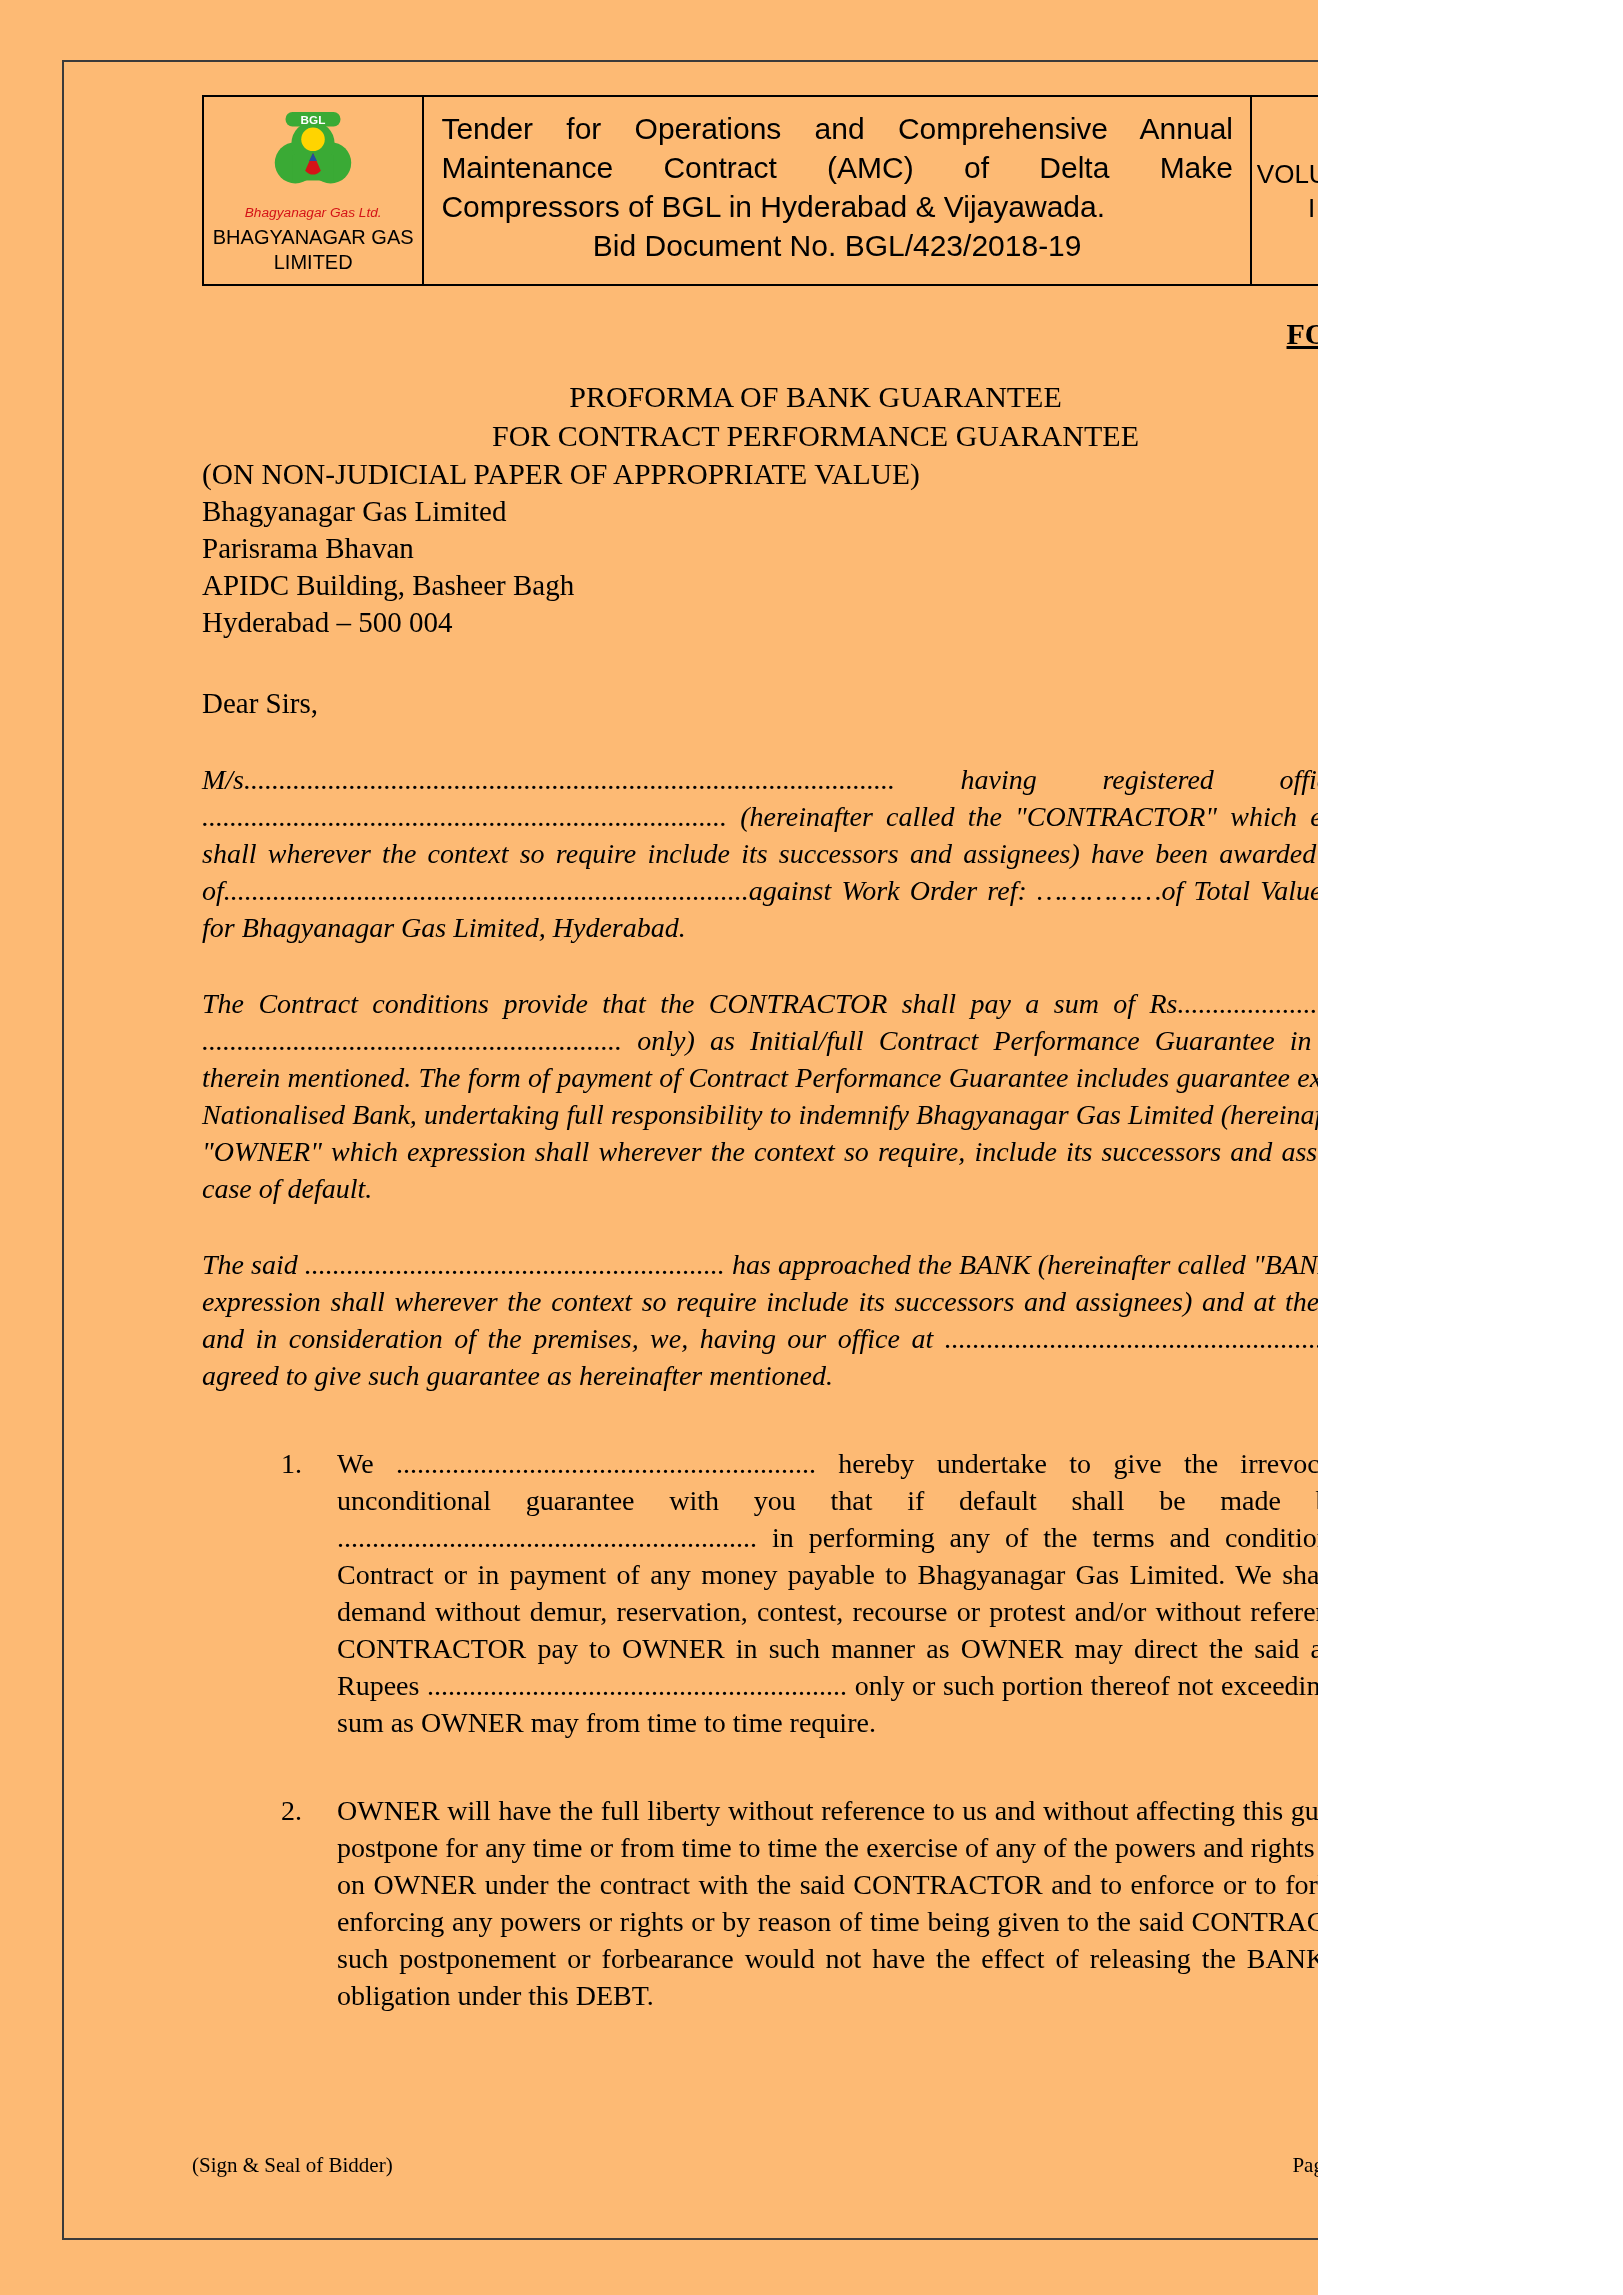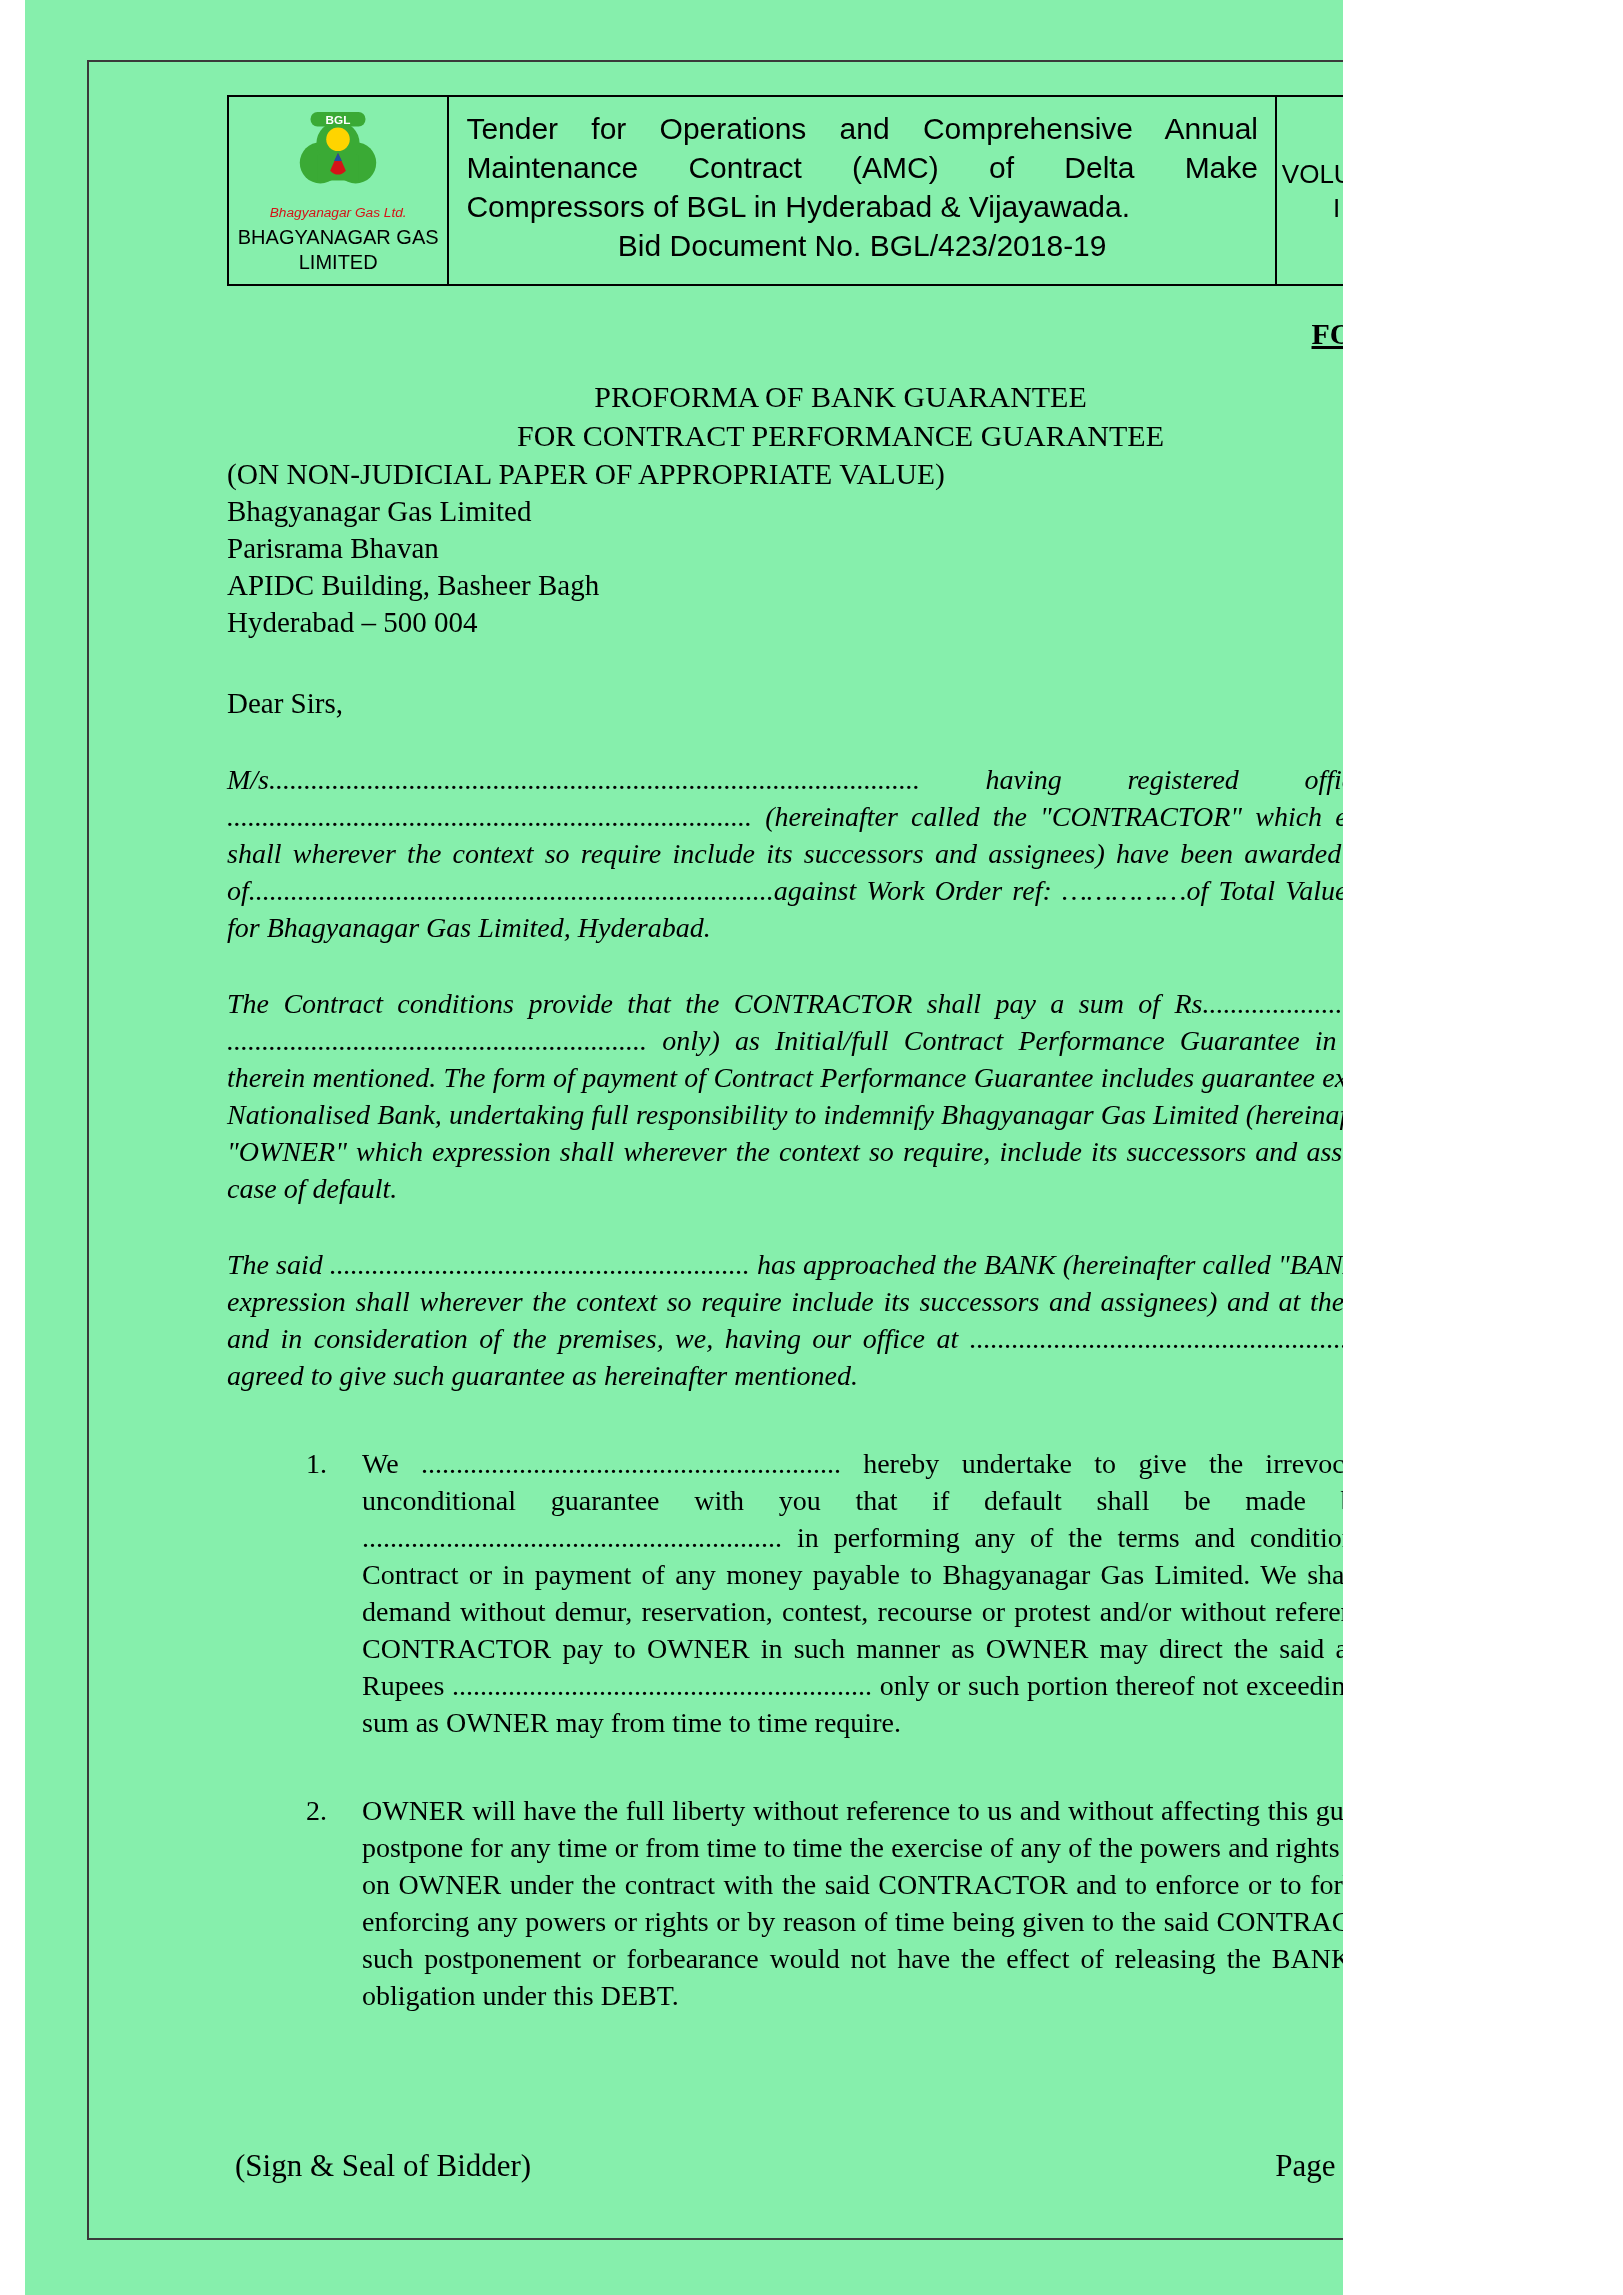--- a/index.html
+++ b/index.html
@@ -1,23 +1,22 @@
 <!DOCTYPE html>
 <html style="font-size:10.5px"><head>
 <meta charset="utf-8">
 <style>
   html,body{margin:0;padding:0;background:#ffffff;}
   .page{
     position:relative;
     width:1318px;height:2295px;
-    background:#86efac;
+    background:#fdba74;
     color:#000;
     font-family:"Liberation Serif", serif;
     overflow:hidden;
-    margin-left:25px;
   }
   .frame{
     position:absolute;
     left:62px;top:60px;
     width:1501px;height:2176px;
     border:2px solid #3a3a3a;
   }
   .content{
     position:absolute;
     left:202px;top:95px;
@@ -80,24 +79,24 @@
   ol.blist li{
     display:flex;
     margin-top:51px;
     font-size:28px;line-height:37px;
   }
   .li-marker{flex:0 0 56px;}
   .li-text{flex:1 1 auto;text-align:justify;}
   
   .footer{
     position:absolute;
-    left:210px;bottom:113px;
+    left:192px;bottom:113px;
     width:1227px;
     display:flex;justify-content:space-between;
-    font-size:31px;line-height:33px;
+    font-size:21px;line-height:33px;
   }
   .pg-b{font-weight:bold;}
   .logo-art{display:block;}
 </style>
 </head>
 <body>
 
 <div class="page">
   <div class="frame"></div>
 

